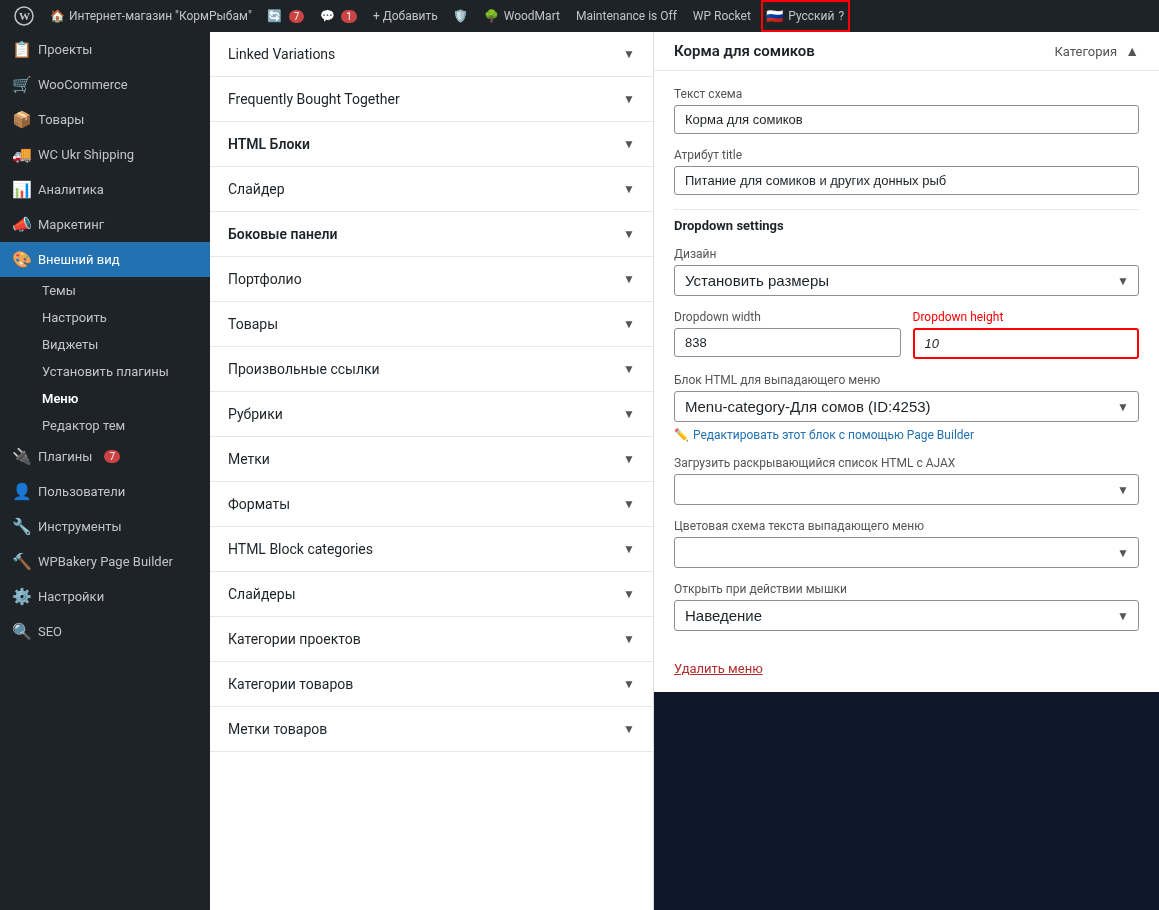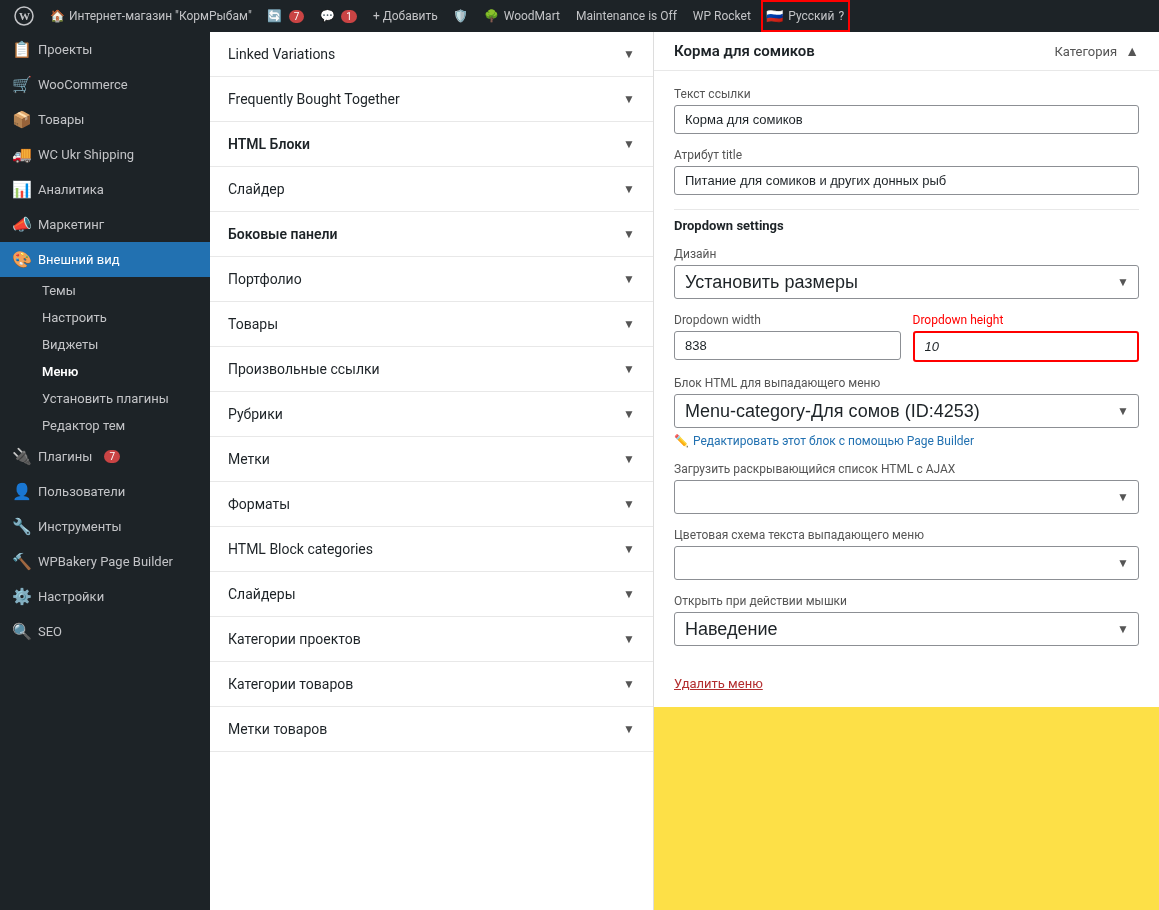--- a/index.html
+++ b/index.html
@@ -90,21 +90,21 @@
       font-size: 14px;
       font-weight: 400;
       color: #1d2327;
     }
     .menu-list-item-label.bold { font-weight: 600; }
     .chevron-down { color: #555; font-size: 12px; }
 
     
     .right-panel {
       flex: 1;
-      background: #fde047;
+      background: #0f172a;
       overflow-y: auto;
       padding: 0;
     }
 
     
     .category-header {
       display: flex; align-items: center; justify-content: space-between;
       padding: 10px 20px;
       background: #fff;
       border-bottom: 1px solid #e8e8e8;
@@ -120,21 +120,21 @@
       width: 100%; padding: 6px 10px; border: 1px solid #8c8f94;
       border-radius: 3px; font-size: 13px; color: #1d2327;
       outline: none;
     }
     .field-group { margin-bottom: 14px; }
 
     .section-title { font-size: 13px; font-weight: 700; color: #1d2327; margin-bottom: 12px; }
 
     .select-field {
       width: 100%; padding: 6px 10px; border: 1px solid #8c8f94;
-      border-radius: 3px; font-size: 18px; color: #1d2327;
+      border-radius: 3px; font-size: 15px; color: #1d2327;
       background: #fff; appearance: none; cursor: pointer;
       outline: none;
     }
     .select-wrapper { position: relative; }
     .select-wrapper .chevron {
       position: absolute; right: 10px; top: 50%; transform: translateY(-50%);
       font-size: 12px; color: #555; pointer-events: none;
     }
 
     .two-col { display: flex; gap: 12px; }
@@ -226,22 +226,22 @@
     </div>
     <div class="sidebar-item active">
       <span class="icon">🎨</span>
       <span>Внешний вид</span>
     </div>
 
     <div class="sidebar-sub">
       <div class="sidebar-sub-item">Темы</div>
       <div class="sidebar-sub-item">Настроить</div>
       <div class="sidebar-sub-item">Виджеты</div>
+      <div class="sidebar-sub-item">Установить плагины</div>
       <div class="sidebar-sub-item active">Меню</div>
-      <div class="sidebar-sub-item">Установить плагины</div>
       <div class="sidebar-sub-item">Редактор тем</div>
     </div>
     <div class="sidebar-item">
       <span class="icon">🔌</span>
       <span>Плагины</span>
       <span class="sidebar-badge">7</span>
     </div>
     <div class="sidebar-item">
       <span class="icon">👤</span>
       <span>Пользователи</span>
@@ -339,21 +339,21 @@
         <span class="category-title">Корма для сомиков</span>
         <div style="display:flex;align-items:center;gap:8px;">
           <span class="category-label">Категория</span>
           <span class="category-up">▲</span>
         </div>
       </div>
 
       <div class="form-section">
         
         <div class="field-group">
-          <span class="field-label">Текст ссылки</span>
+          <span class="field-label">Текст схема</span>
           <input class="text-input" type="text" value="Корма для сомиков" style="">
         </div>
 
         
         <div class="field-group">
           <span class="field-label">Атрибут title</span>
           <input class="text-input" type="text" value="Питание для сомиков и других донных рыб" style="">
         </div>
 
         <div class="divider"></div>

